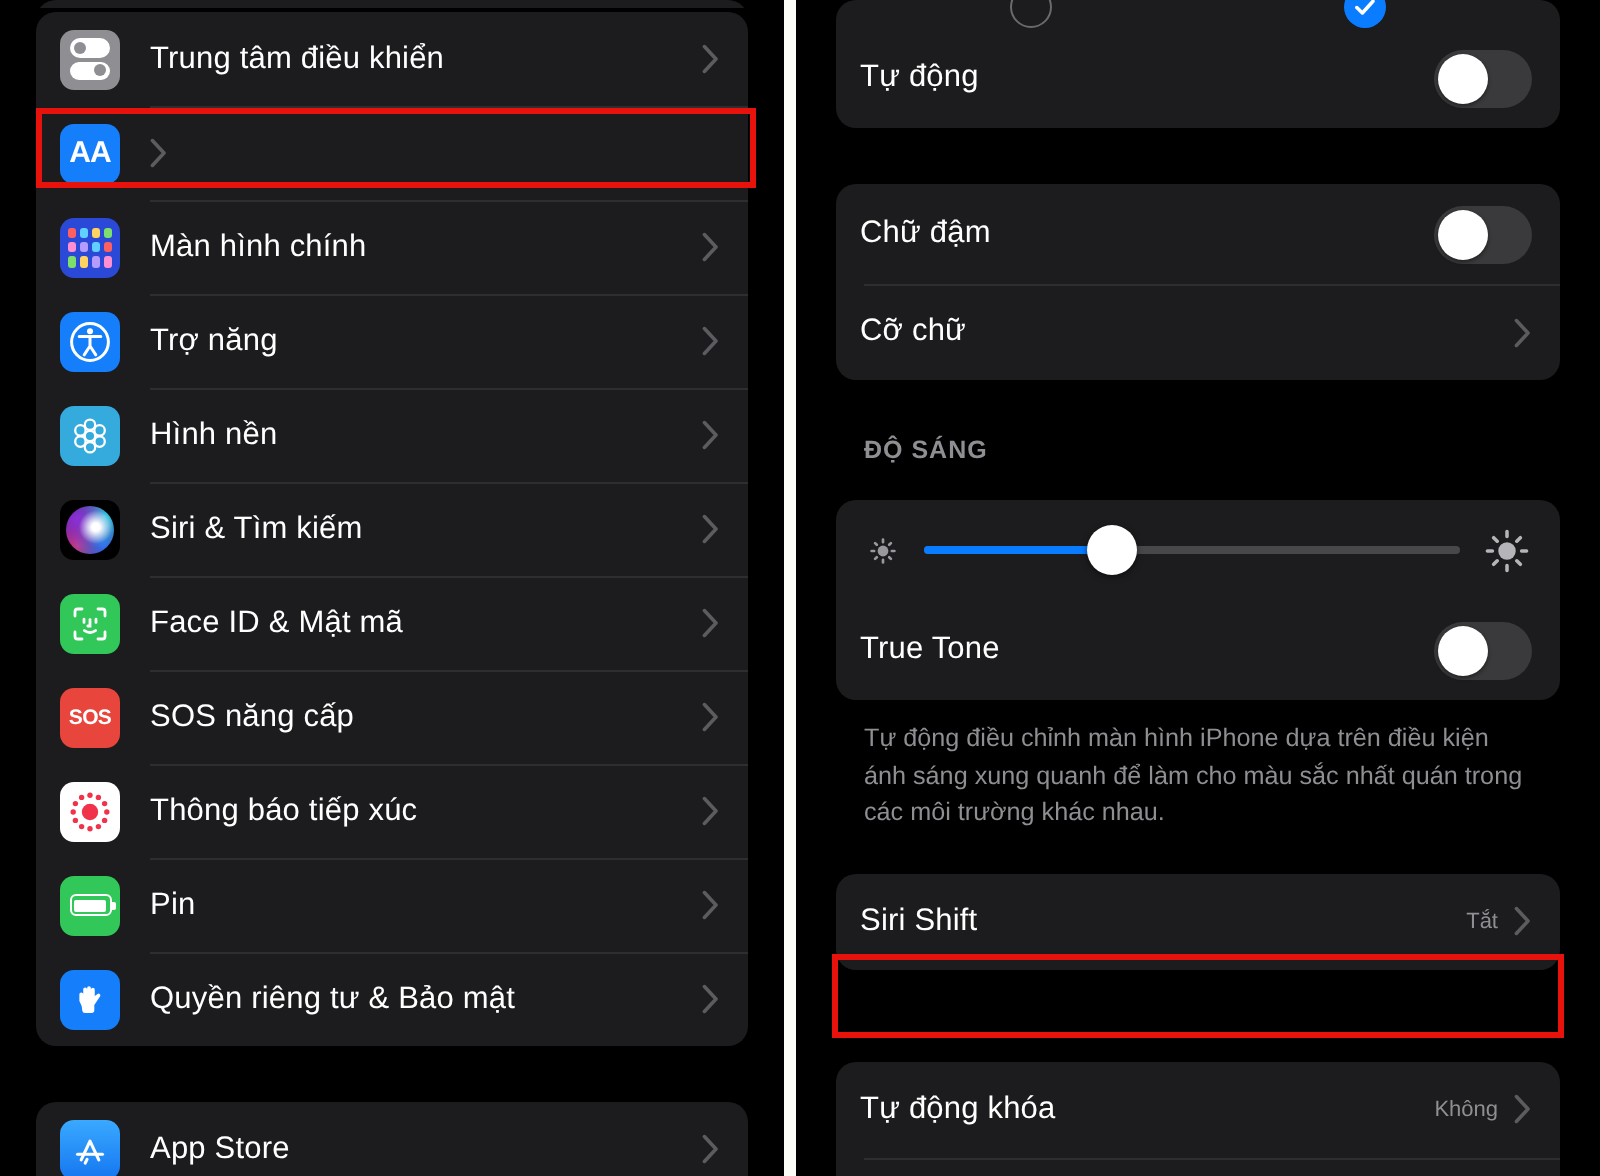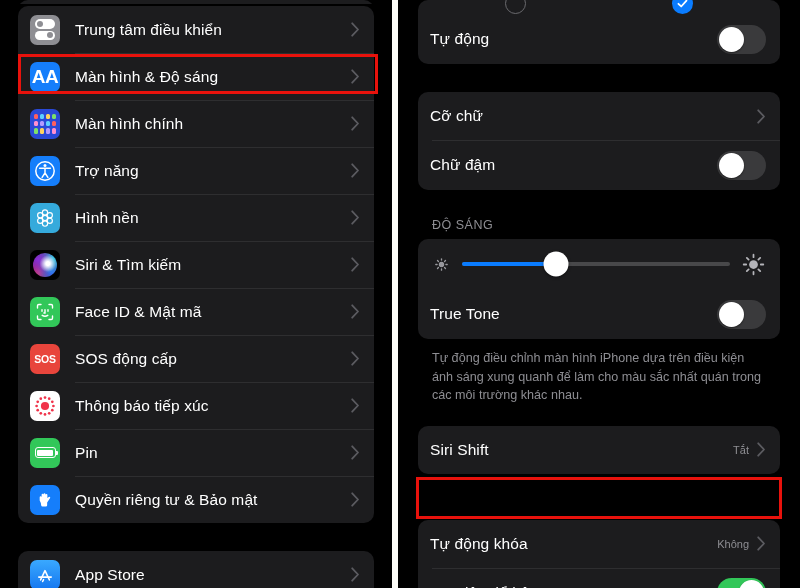--- a/index.html
+++ b/index.html
@@ -65,21 +65,21 @@
   .ic-sos     { background:#e8453c; }
   .ic-expo    { background:#fff; }
   .ic-battery { background:#32c759; }
   .ic-privacy { background:#157efb; }
   .ic-appstore{ background:linear-gradient(180deg,#3aa9ff,#1476f0); }
 
   .icon .glyph {
     font-size:13px; font-weight:bold; color:#fff;
     font-family:"Liberation Sans",sans-serif;
   }
-  .icon .aa { font-size:19px; font-weight:700; letter-spacing:-.5px; }
+  .icon .aa { font-size:15px; font-weight:700; letter-spacing:-.5px; }
   .icon .sos-t { font-size:10.5px; font-weight:700; letter-spacing:-.3px; }
 
   
   .cc { width:20px; height:21px; display:flex; flex-direction:column; justify-content:space-between; }
   .cc i { display:block; width:20px; height:9.5px; border-radius:5px; background:#fff; position:relative; }
   .cc i::after { content:""; position:absolute; top:1.7px; width:6px; height:6px; border-radius:50%; background:#8e8e93; }
   .cc i:nth-child(1)::after { left:2px; }
   .cc i:nth-child(2)::after { right:2px; }
 
   
@@ -124,22 +124,23 @@
   .toggle.on { background:#32c759; }
   .toggle i {
     position:absolute; top:2px; left:2px;
     width:25px; height:25px; border-radius:50%;
     background:#fff; box-shadow:0 1px 2px rgba(0,0,0,.45);
   }
   .toggle.on i { left:22px; }
 
   .section-head {
     font-size:12.5px; color:#8e8e93;
-    letter-spacing:.5px; padding:0 20px 7px 34px;
+    letter-spacing:.5px; padding:0 20px 18px 34px;
     text-transform:uppercase;
+    font-weight:bold;
   }
 
   .footnote {
     font-size:12.6px; color:#8e8e93; line-height:1.47;
     padding:10px 34px 0 34px;
   }
 
   .slider-row { padding:0 14px; min-height:50px; display:flex; align-items:center; }
   .sun { flex:0 0 auto; display:flex; align-items:center; justify-content:center; }
   .track {
@@ -187,21 +188,20 @@
           <svg width="9" height="15" viewBox="0 0 9 15">
               <path d="M1.2 1.3 L7 7.5 L1.2 13.7" stroke="#5b5b60" stroke-width="1.8" fill="none" stroke-linecap="round" stroke-linejoin="round"></path>
             </svg>
         </span>
       </div>
 
       <div class="row">
         <span class="icon ic-display">
           <span class="glyph aa">AA</span>
         </span>
-        <span class="label">Màn hình &amp; Độ sáng</span>
         <span class="chev">
           <svg width="9" height="15" viewBox="0 0 9 15">
               <path d="M1.2 1.3 L7 7.5 L1.2 13.7" stroke="#5b5b60" stroke-width="1.8" fill="none" stroke-linecap="round" stroke-linejoin="round"></path>
             </svg>
         </span>
       </div>
 
       <div class="row">
         <span class="icon ic-home">
           <span class="hs">
@@ -294,21 +294,21 @@
           <svg width="9" height="15" viewBox="0 0 9 15">
               <path d="M1.2 1.3 L7 7.5 L1.2 13.7" stroke="#5b5b60" stroke-width="1.8" fill="none" stroke-linecap="round" stroke-linejoin="round"></path>
             </svg>
         </span>
       </div>
 
       <div class="row">
         <span class="icon ic-sos">
           <span class="glyph sos-t">SOS</span>
         </span>
-        <span class="label">SOS động cấp</span>
+        <span class="label">SOS năng cấp</span>
         <span class="chev">
           <svg width="9" height="15" viewBox="0 0 9 15">
               <path d="M1.2 1.3 L7 7.5 L1.2 13.7" stroke="#5b5b60" stroke-width="1.8" fill="none" stroke-linecap="round" stroke-linejoin="round"></path>
             </svg>
         </span>
       </div>
 
       <div class="row">
         <span class="icon ic-expo">
           <svg width="24" height="24" viewBox="0 0 24 24">
@@ -407,33 +407,33 @@
         <span class="label">Tự động</span>
         <span class="toggle">
             <i></i>
           </span>
       </div>
     </div>
 
     <div class="gap-l"></div>
 
     <div class="card rt">
-      <div class="row plain" style="min-height:48px;">
-        <span class="label">Cỡ chữ</span>
-        <span class="chev">
-          <svg width="9" height="15" viewBox="0 0 9 15">
-              <path d="M1.2 1.3 L7 7.5 L1.2 13.7" stroke="#5b5b60" stroke-width="1.8" fill="none" stroke-linecap="round" stroke-linejoin="round"></path>
-            </svg>
-        </span>
-      </div>
       <div class="row plain" style="min-height:50px;">
         <span class="label">Chữ đậm</span>
         <span class="toggle">
             <i></i>
           </span>
+      </div>
+      <div class="row plain" style="min-height:48px;">
+        <span class="label">Cỡ chữ</span>
+        <span class="chev">
+          <svg width="9" height="15" viewBox="0 0 9 15">
+              <path d="M1.2 1.3 L7 7.5 L1.2 13.7" stroke="#5b5b60" stroke-width="1.8" fill="none" stroke-linecap="round" stroke-linejoin="round"></path>
+            </svg>
+        </span>
       </div>
     </div>
 
     <div class="gap-l"></div>
 
     <div class="section-head">ĐỘ SÁNG</div>
 
     <div class="card rt">
       <div class="slider-row">
         <span class="sun">

